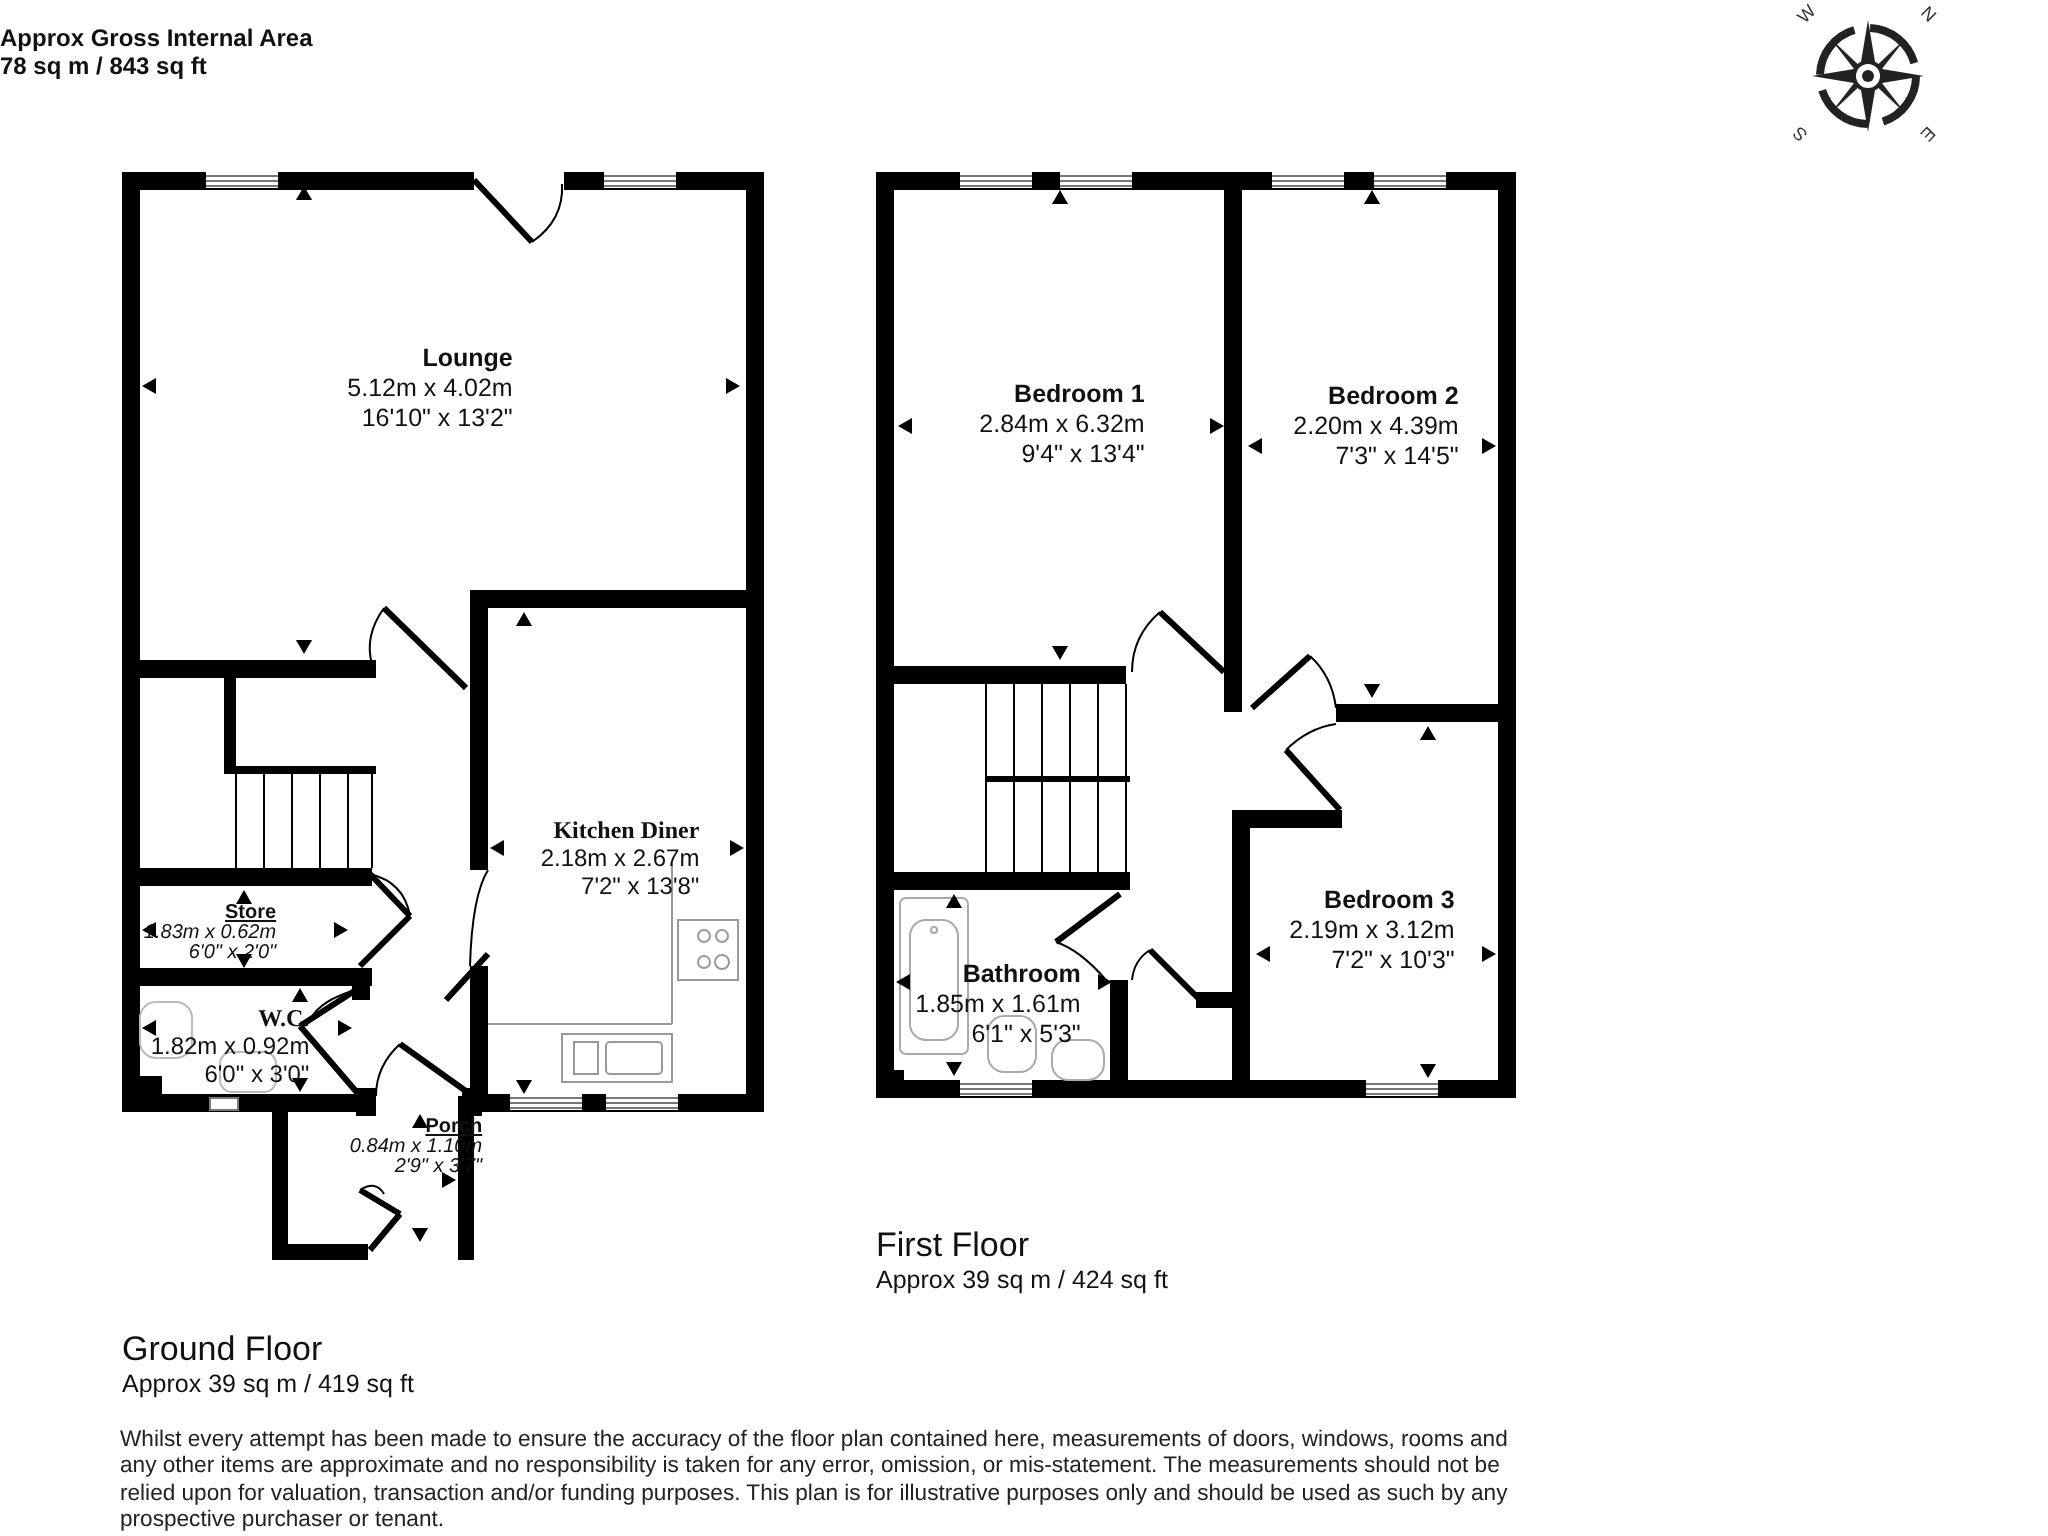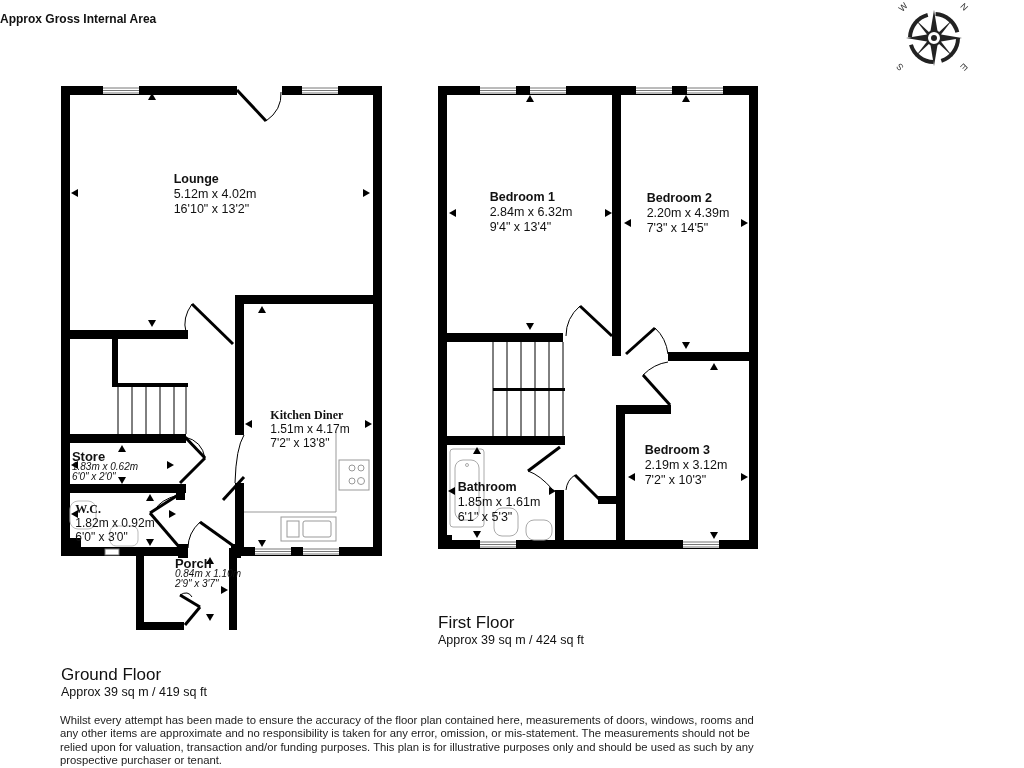--- a/index.html
+++ b/index.html
@@ -2,24 +2,24 @@
 <html><head>
 <meta charset="utf-8">
 <style>
   html, body { margin:0; padding:0; background:#ffffff; }
   body { width:1024px; height:768px; position:relative; overflow:hidden;
          font-family:"Liberation Sans", "DejaVu Sans", sans-serif; color:#111; }
   .abs { position:absolute; }
   #plans { position:absolute; left:0; top:0; width:1024px; height:768px; }
   .title-block { left:0; width:800px; top:12px; font-weight:bold; font-size:12px; line-height:14px; }
   .title-block div { margin-left:0; }
-  .room-label { position:absolute; text-align:left; transform:translateX(-50%); white-space:nowrap; }
+  .room-label { position:absolute; text-align:right; transform:translateX(-50%); white-space:nowrap; }
   .room-name { font-weight:bold; font-size:12.5px; line-height:15px; }
   .room-dim { font-size:12.5px; line-height:15px; }
-  .room-small .room-name { font-size:13px; line-height:11px; }
+  .room-small .room-name { font-size:10px; line-height:11px;text-decoration:underline; }
   .room-small .room-dim { font-size:10px; line-height:10px;font-style:italic; }
   .room-med .room-name { font-size:12px; line-height:14px;font-family:Liberation Serif, serif; }
   .room-med .room-dim { font-size:12px; line-height:14px; }
   .floor-title { font-size:17px; line-height:20px; }
   .floor-area { font-weight:normal; font-size:12.5px; line-height:15px; }
   .disclaimer { left:60px; width:700px; top:714px; font-size:11.3px; line-height:13.3px; text-align:left; color:#222; }
   .compass { left:893px; top:0; width:80px; height:76px; }
   .compass-letter { position:absolute; font-size:9px; color:#333; }
 </style>
 </head>
@@ -224,20 +224,21 @@
   <use href="#tri-right" x="744" y="477"></use>
   <use href="#tri-down" x="714" y="535"></use>
   <use href="#tri-up" x="477" y="450"></use>
   <use href="#tri-left" x="451" y="491"></use>
   <use href="#tri-right" x="552" y="491"></use>
   <use href="#tri-down" x="477" y="534"></use>
 </svg>
 
 <div class="abs title-block">
   <div>Approx Gross Internal Area</div>
+  <div>78 sq m / 843 sq ft</div>
 </div>
 
 <div class="abs compass">
   <svg width="80" height="76" viewBox="0 0 80 76">
     <circle cx="41" cy="38" r="24" fill="none" stroke="#222" stroke-width="4" stroke-dasharray="30 8"></circle>
     <polygon points="41,10 45,34 41,38 37,34" fill="#222"></polygon>
     <polygon points="41,66 45,42 41,38 37,42" fill="#222"></polygon>
     <polygon points="13,38 37,34 41,38 37,42" fill="#222"></polygon>
     <polygon points="69,38 45,34 41,38 45,42" fill="#222"></polygon>
     <polygon points="22,19 39,35 41,38 36,37" fill="#222"></polygon>
@@ -253,21 +254,21 @@
   <span class="compass-letter" style="left:68px;top:62px;transform:rotate(135deg);">E</span>
 </div>
 
 <div class="room-label" style="left:215px;top:172px;">
   <div class="room-name">Lounge</div>
   <div class="room-dim">5.12m x 4.02m</div>
   <div class="room-dim">16'10" x 13'2"</div>
 </div>
 <div class="room-label room-med" style="left:310px;top:408px;">
   <div class="room-name">Kitchen Diner</div>
-  <div class="room-dim">1.51m x 4.17m</div>
+  <div class="room-dim">2.18m x 2.67m</div>
   <div class="room-dim">7'2" x 13'8"</div>
 </div>
 <div class="room-label room-small" style="left:105px;top:451px;">
   <div class="room-name">Store</div>
   <div class="room-dim">1.83m x 0.62m</div>
   <div class="room-dim">6'0" x 2'0"</div>
 </div>
 <div class="room-label room-med" style="left:115px;top:502px;">
   <div class="room-name">W.C.</div>
   <div class="room-dim">1.82m x 0.92m</div>

